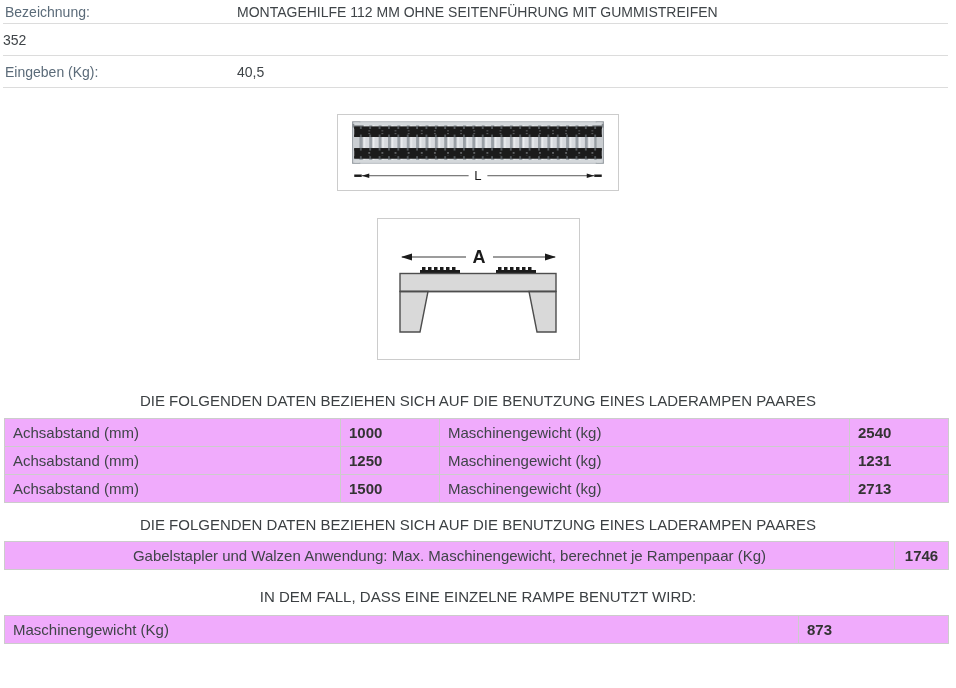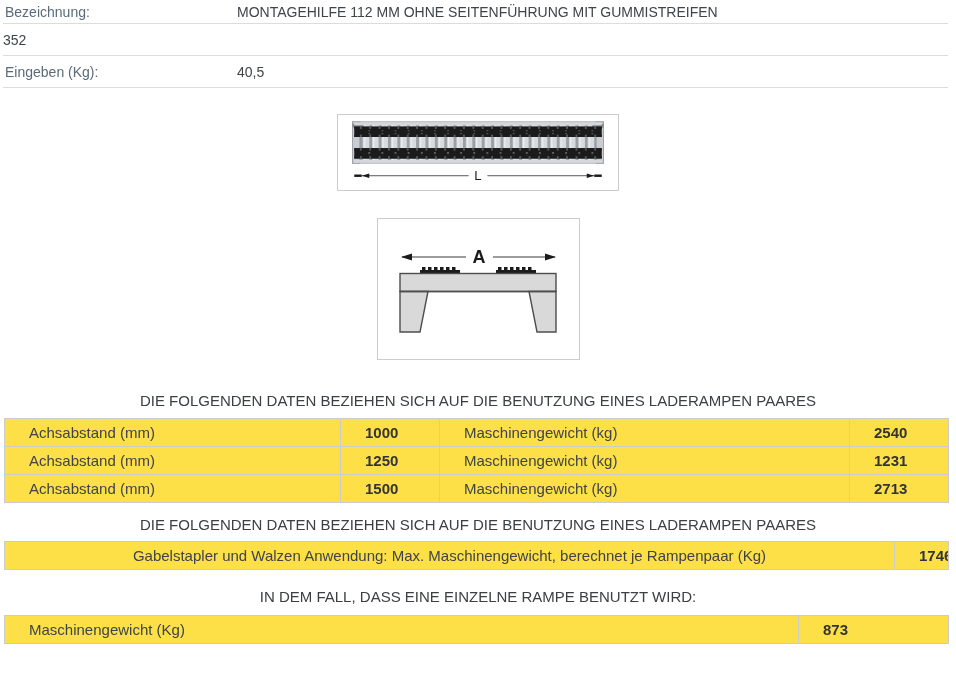--- a/index.html
+++ b/index.html
@@ -65,24 +65,24 @@
     border-collapse: collapse;
     margin-left: 4px;
     width: 944px;
     table-layout: fixed;
     font-size: 15px;
     color: #3f4448;
   }
   table.data td {
     border: 1px solid #cccccc;
     height: 28px;
-    padding: 0 24px;
+    padding: 0 8px;
     overflow: hidden;
     white-space: nowrap;
-    background: #fde047;
+    background: #f0abfc;
   }
   td.val { font-weight: 700; color: #333333; }
   .t-pair   { margin-top: 7px; }
   .t-fork   { margin-top: 6px; text-align: center; }
   .t-single { margin-top: 8px; }
 </style>
 </head>
 <body>
 
 <div class="spec-list">

